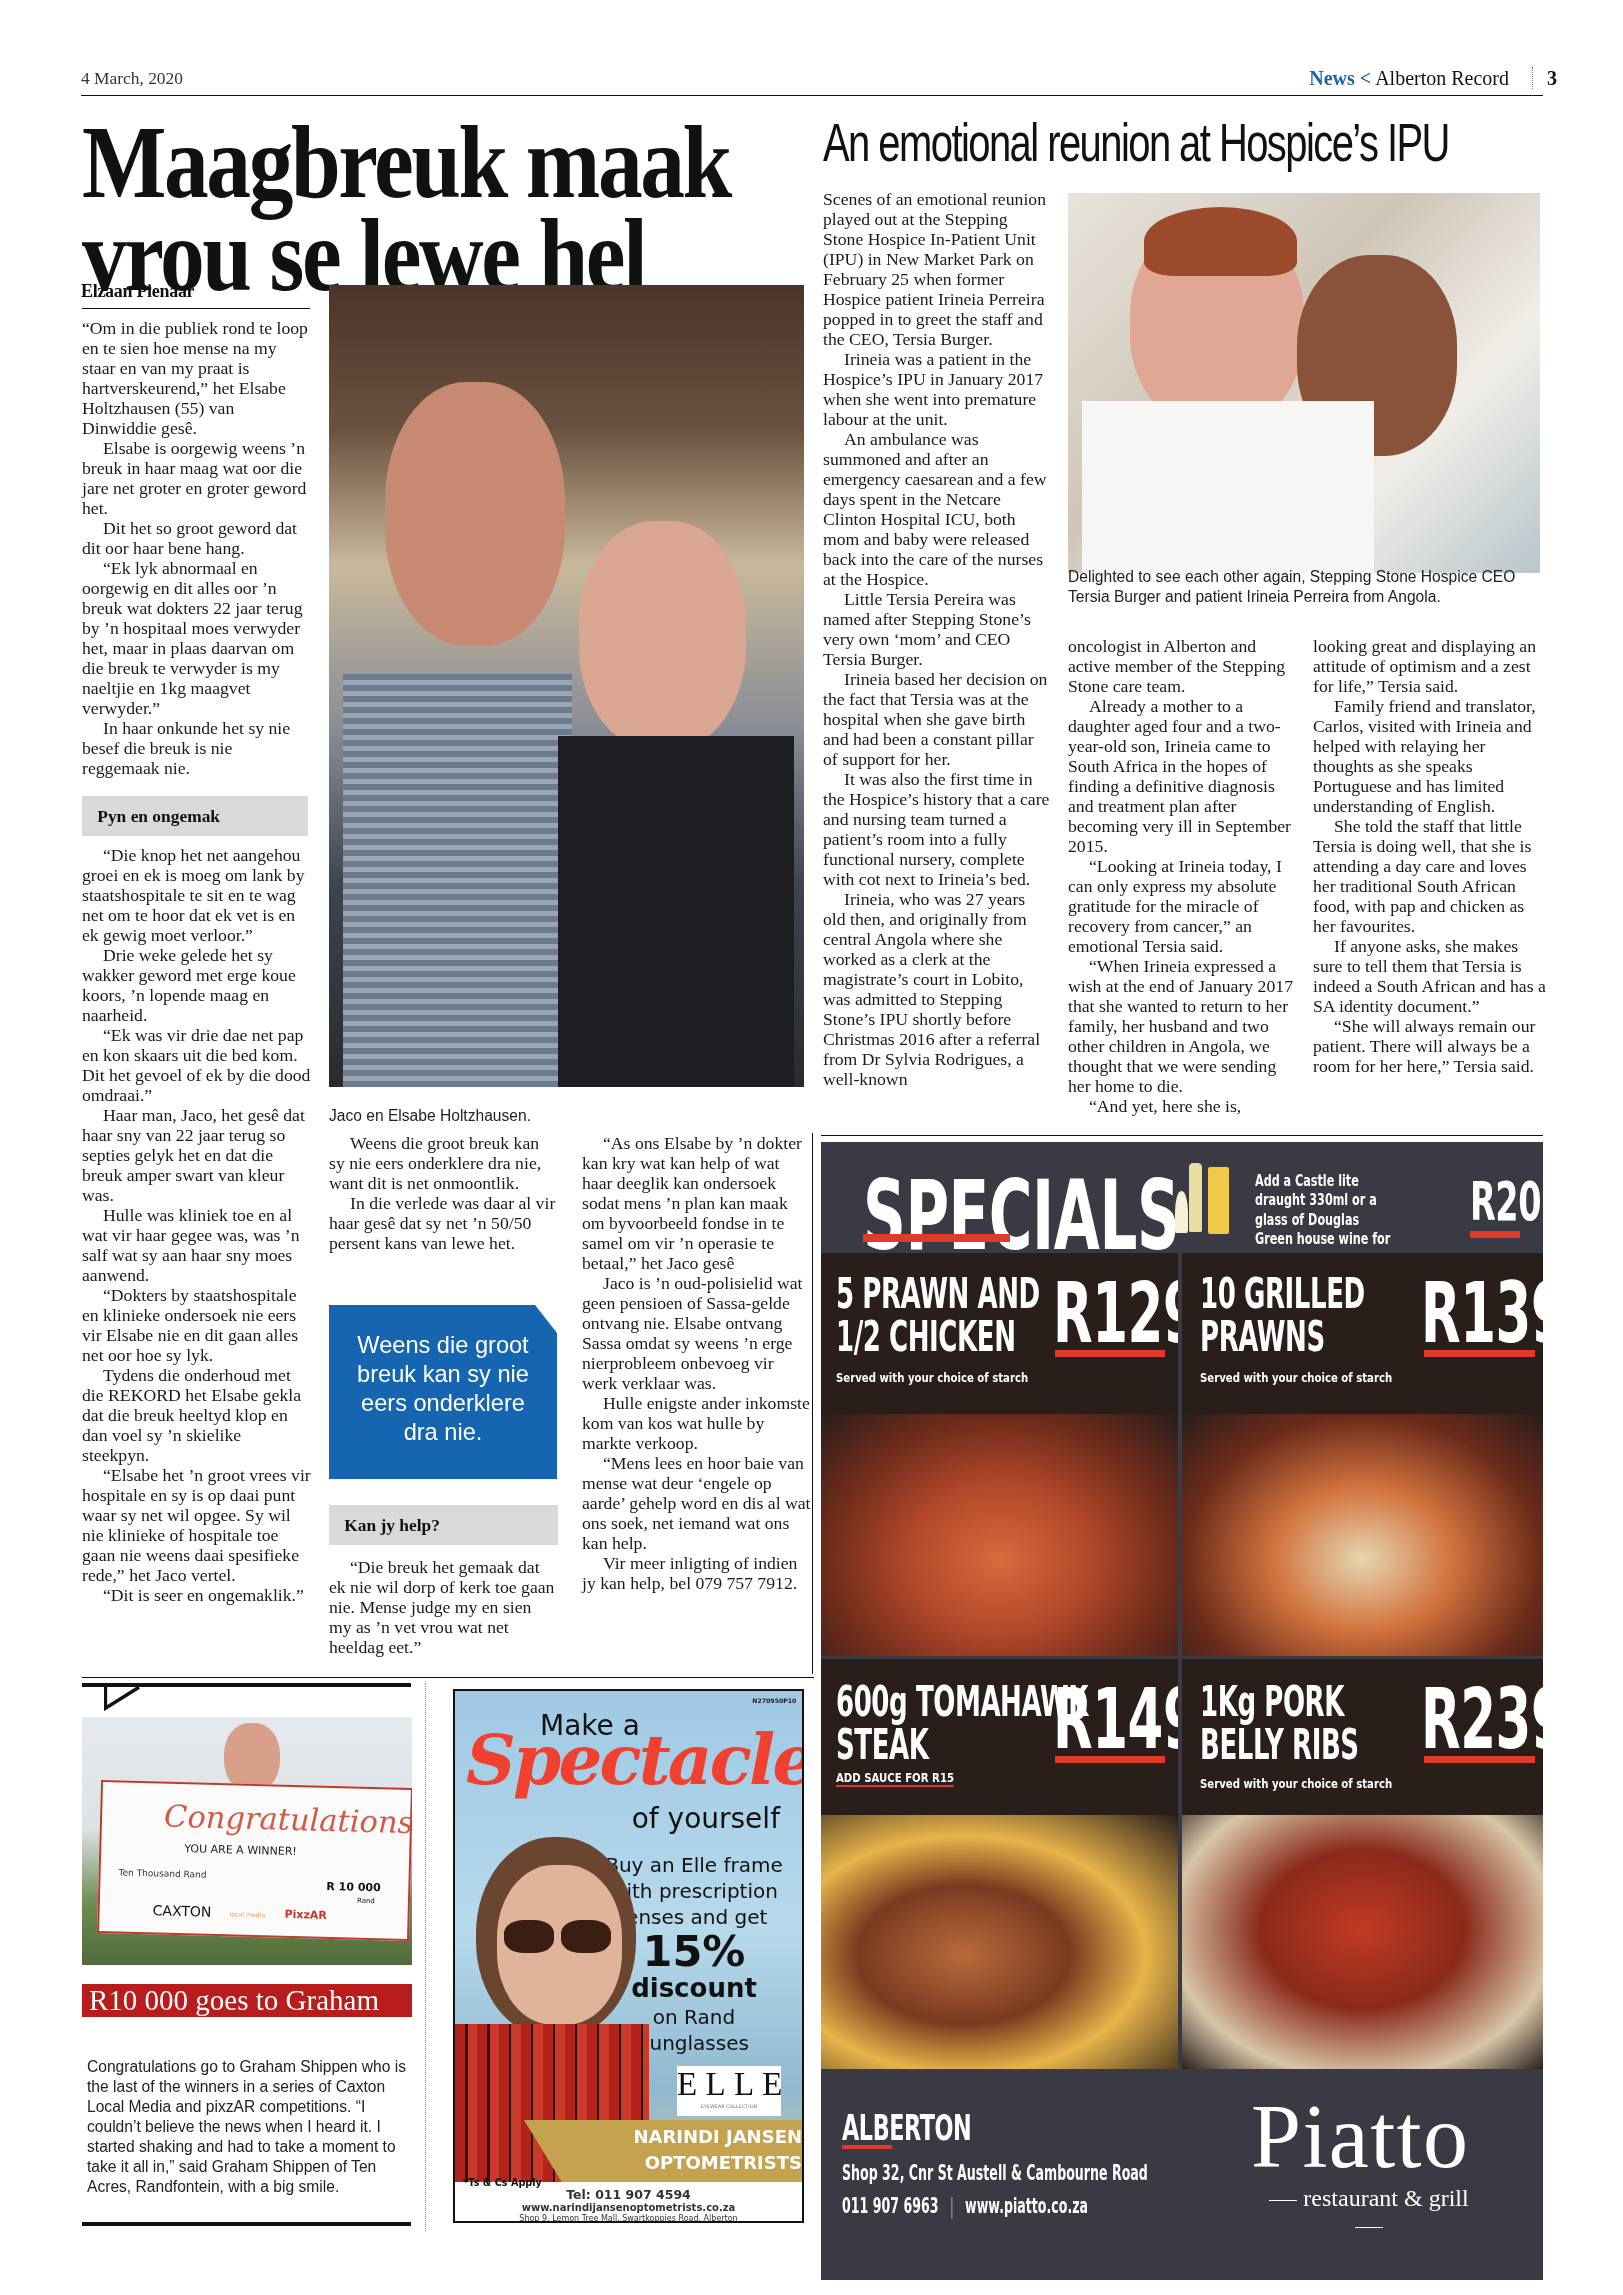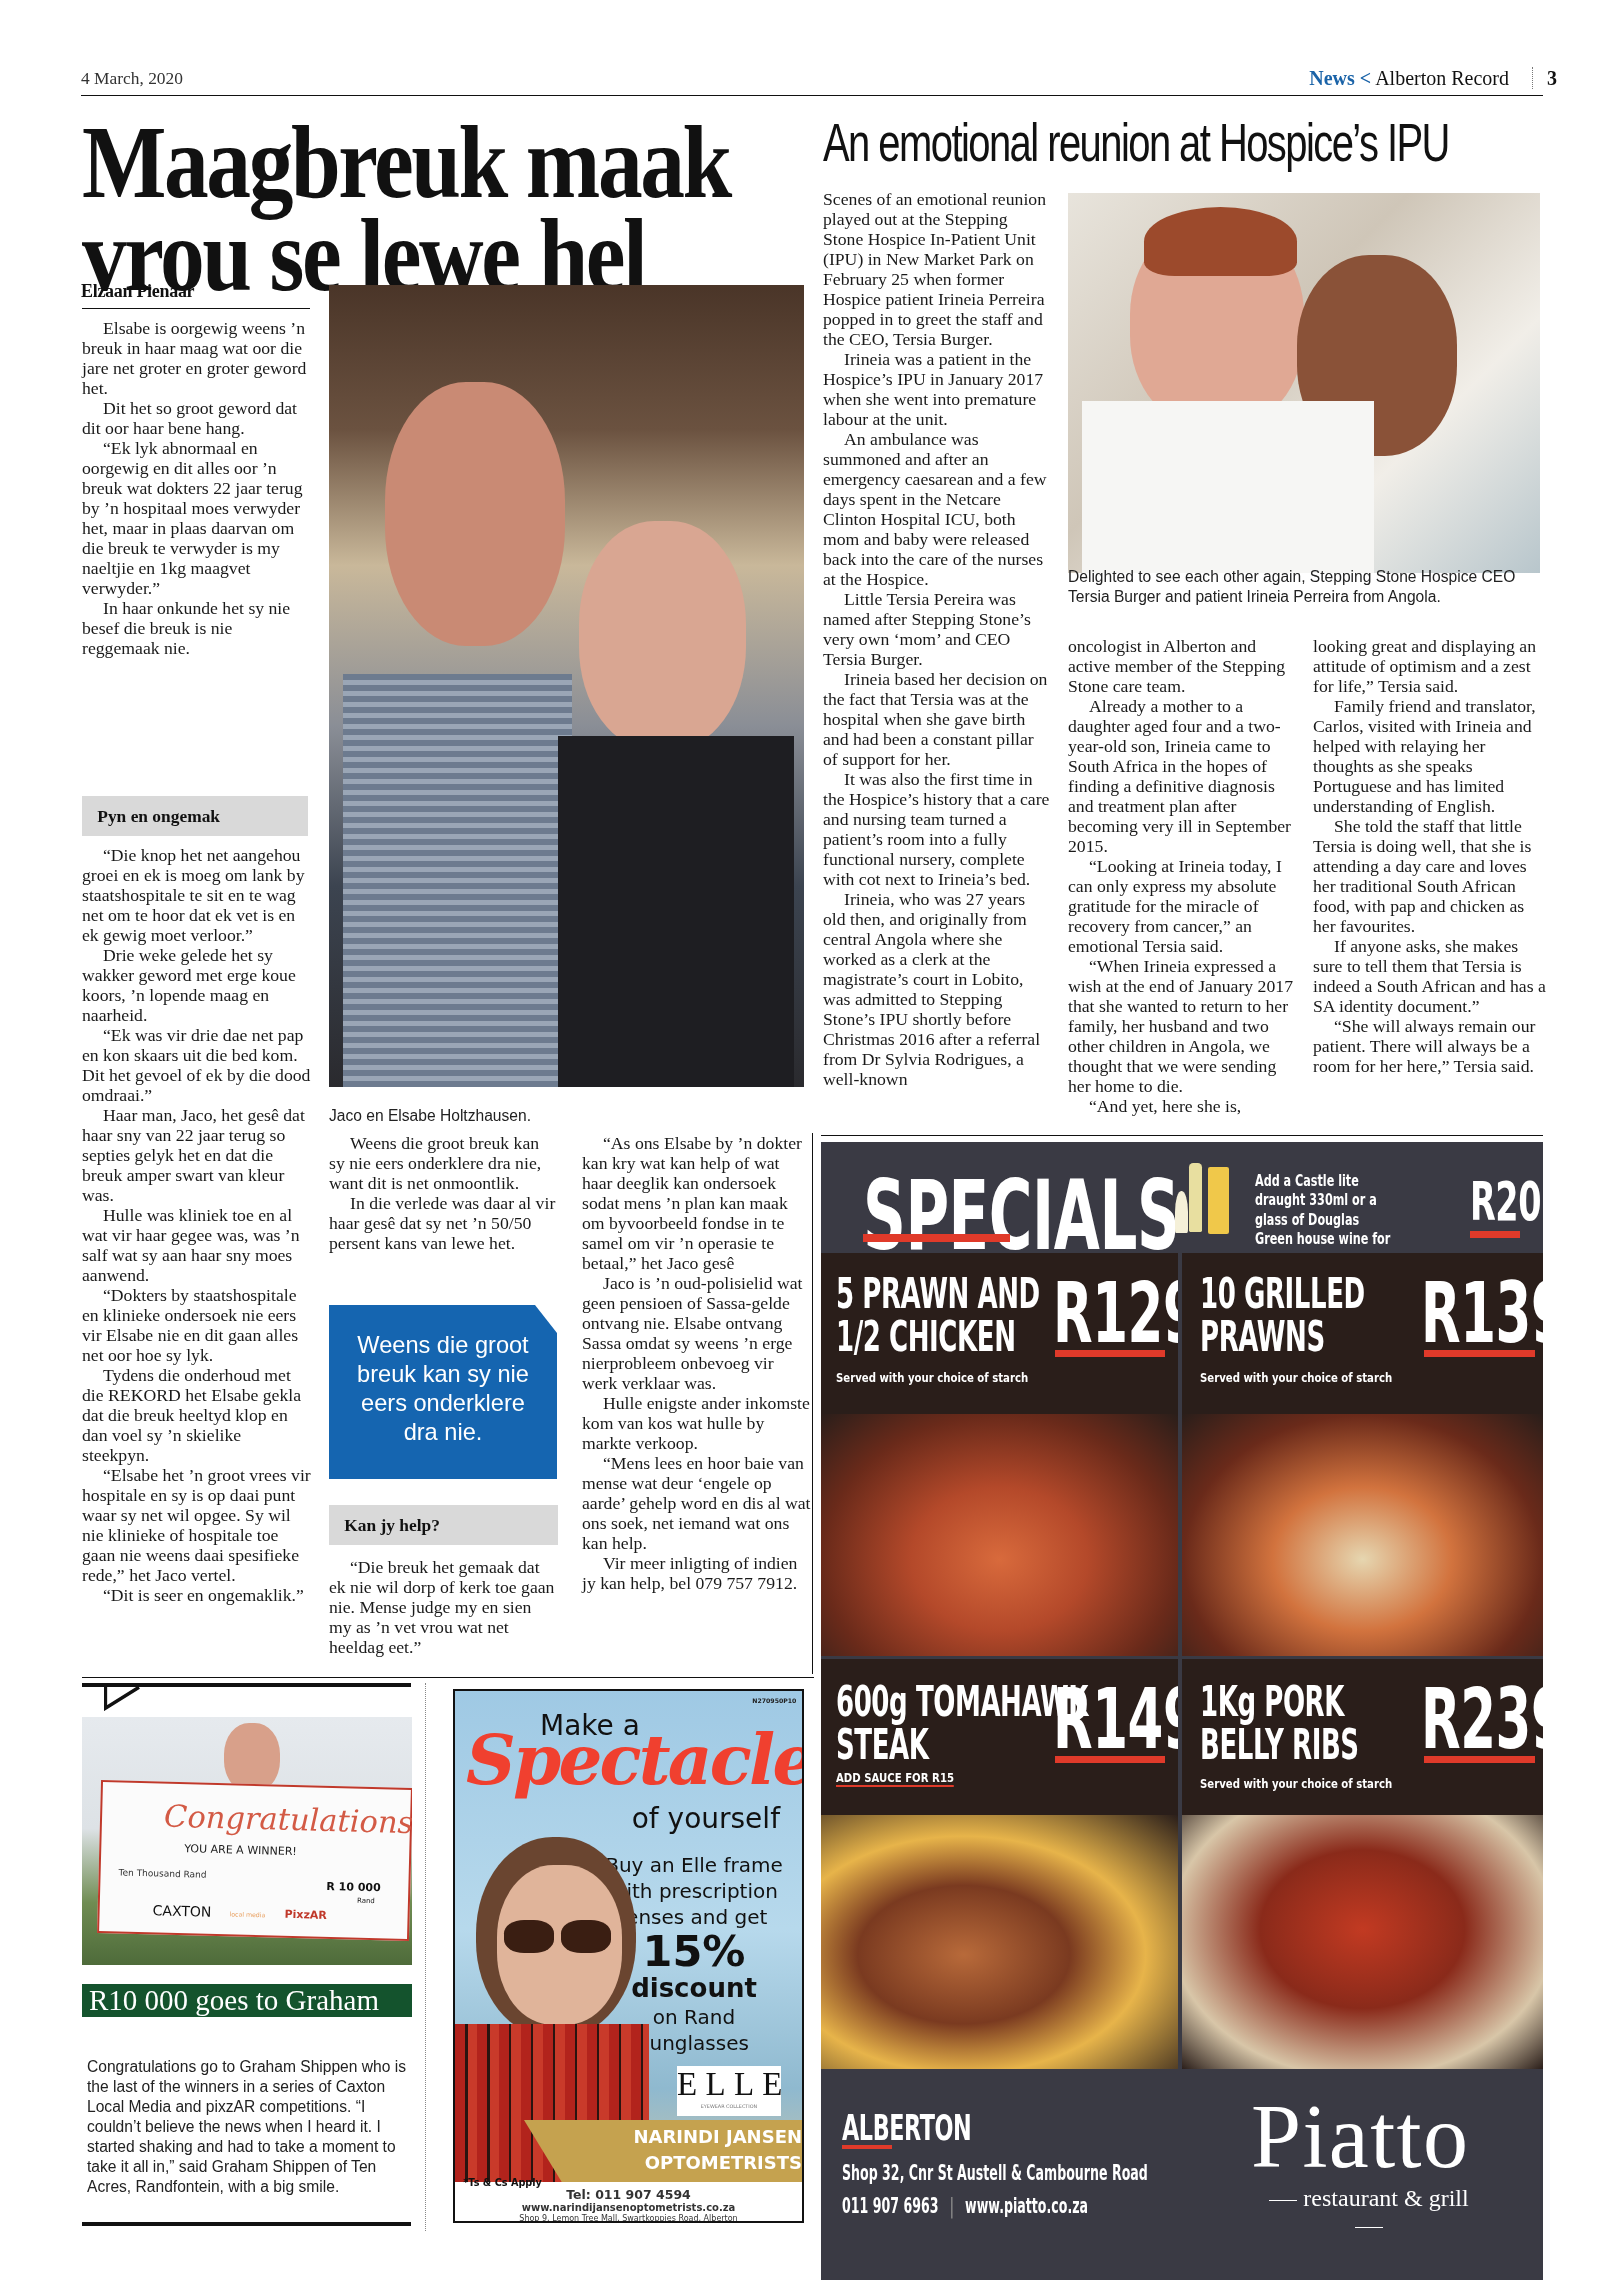--- a/index.html
+++ b/index.html
@@ -48,20 +48,21 @@
 <div class="rule" style="left:81px;top:95px;width:1462px;height:1.4px"></div>
 
 <div class="abs h1">
   <div>Maagbreuk maak</div>
   <div>vrou se lewe hel</div>
 </div>
 <div class="abs byline">Elzaan Pienaar</div>
 <div class="rule" style="left:82px;top:308px;width:228px;height:1.4px"></div>
 
 <div class="abs body-text" style="left:82px;top:318px;width:229px">
+  <p class="noi">“Om in die publiek rond te loop en te sien hoe mense na my staar en van my praat is hartverskeurend,” het Elsabe Holtzhausen (55) van Dinwiddie gesê.</p>
   <p>Elsabe is oorgewig weens ’n breuk in haar maag wat oor die jare net groter en groter geword het.</p>
   <p>Dit het so groot geword dat dit oor haar bene hang.</p>
   <p>“Ek lyk abnormaal en oorgewig en dit alles oor ’n breuk wat dokters 22 jaar terug by ’n hospitaal moes verwyder het, maar in plaas daarvan om die breuk te verwyder is my naeltjie en 1kg maagvet verwyder.”</p>
   <p>In haar onkunde het sy nie besef die breuk is nie reggemaak nie.</p>
 </div>
 <div class="abs subhead" style="left:82px;top:796px;width:226px">Pyn en ongemak</div>
 <div class="abs body-text" style="left:82px;top:845px;width:229px">
   <p>“Die knop het net aangehou groei en ek is moeg om lank by staatshospitale te sit en te wag net om te hoor dat ek vet is en ek gewig moet verloor.”</p>
   <p>Drie weke gelede het sy wakker geword met erge koue koors, ’n lopende maag en naarheid.</p>
   <p>“Ek was vir drie dae net pap en kon skaars uit die bed kom. Dit het gevoel of ek by die dood omdraai.”</p>
@@ -214,21 +215,21 @@
     <div style="position:absolute;left:62px;top:15.3px;font-family:'DejaVu Serif',serif;font-style:italic;font-size:30.5px;color:#d35a45">Congratulations</div>
     <div style="position:absolute;left:83px;top:58px;font-family:'DejaVu Sans',sans-serif;font-size:11px;color:#222">YOU ARE A WINNER!</div>
     <div style="position:absolute;left:18px;top:85px;font-family:'DejaVu Sans',sans-serif;font-size:9px;color:#333">Ten Thousand Rand</div>
     <div style="position:absolute;left:226px;top:92px;font-family:'DejaVu Sans',sans-serif;font-weight:bold;font-size:11px">R 10 000</div>
     <div style="position:absolute;left:257px;top:108px;font-family:'DejaVu Sans',sans-serif;font-size:7px">Rand</div>
     <div style="position:absolute;left:53px;top:119px;font-family:'DejaVu Sans',sans-serif;font-size:14px">CAXTON</div>
     <div style="position:absolute;left:130px;top:125px;font-family:'DejaVu Sans',sans-serif;font-size:6.2px;color:#e8a060">local media</div>
     <div style="position:absolute;left:185px;top:121px;font-family:'DejaVu Sans',sans-serif;font-weight:bold;font-size:11px;color:#c0392b">PixzAR</div>
   </div>
 </div>
-<div class="abs" style="left:82px;top:1984px;width:330px;height:33px;background:#14532d;color:#fff;font-family:'Liberation Serif',serif;font-size:29px;line-height:33px;padding-left:7px;white-space:nowrap">R10 000 goes to Graham</div>
+<div class="abs" style="left:82px;top:1984px;width:330px;height:33px;background:#b91c1c;color:#fff;font-family:'Liberation Serif',serif;font-size:29px;line-height:33px;padding-left:7px;white-space:nowrap">R10 000 goes to Graham</div>
 <div class="abs caption" style="left:87px;top:2057px;width:326px;font-size:15.6px;line-height:20px">Congratulations go to Graham Shippen who is the last of the winners in a series of Caxton Local Media and pixzAR competitions. “I couldn’t believe the news when I heard it. I started shaking and had to take a moment to take it all in,” said Graham Shippen of Ten Acres, Randfontein, with a big smile.</div>
 <div class="rule" style="left:82px;top:2222px;width:329px;height:4.2px"></div>
 <div class="abs" style="left:425px;top:1683px;width:0;height:548px;border-left:1.4px dotted #888"></div>
 
 <div class="abs spec">
   <div style="position:absolute;right:5.6px;top:5.6px;font-size:6.2px;font-weight:bold;color:#222">N270950P10</div>
   <div style="position:absolute;left:85px;top:18px;font-size:28px;color:#111">Make a</div>
   <div style="position:absolute;left:11px;top:28px;font-family:'DejaVu Serif',serif;font-style:italic;font-weight:bold;font-size:69px;color:#f0402f;letter-spacing:-2.8px">Spectacle</div>
   <div style="position:absolute;right:22px;top:111px;font-size:28px;color:#111">of yourself</div>
   <div style="position:absolute;right:11px;top:161px;width:194px;text-align:center;font-size:20px;line-height:26px;color:#111">

